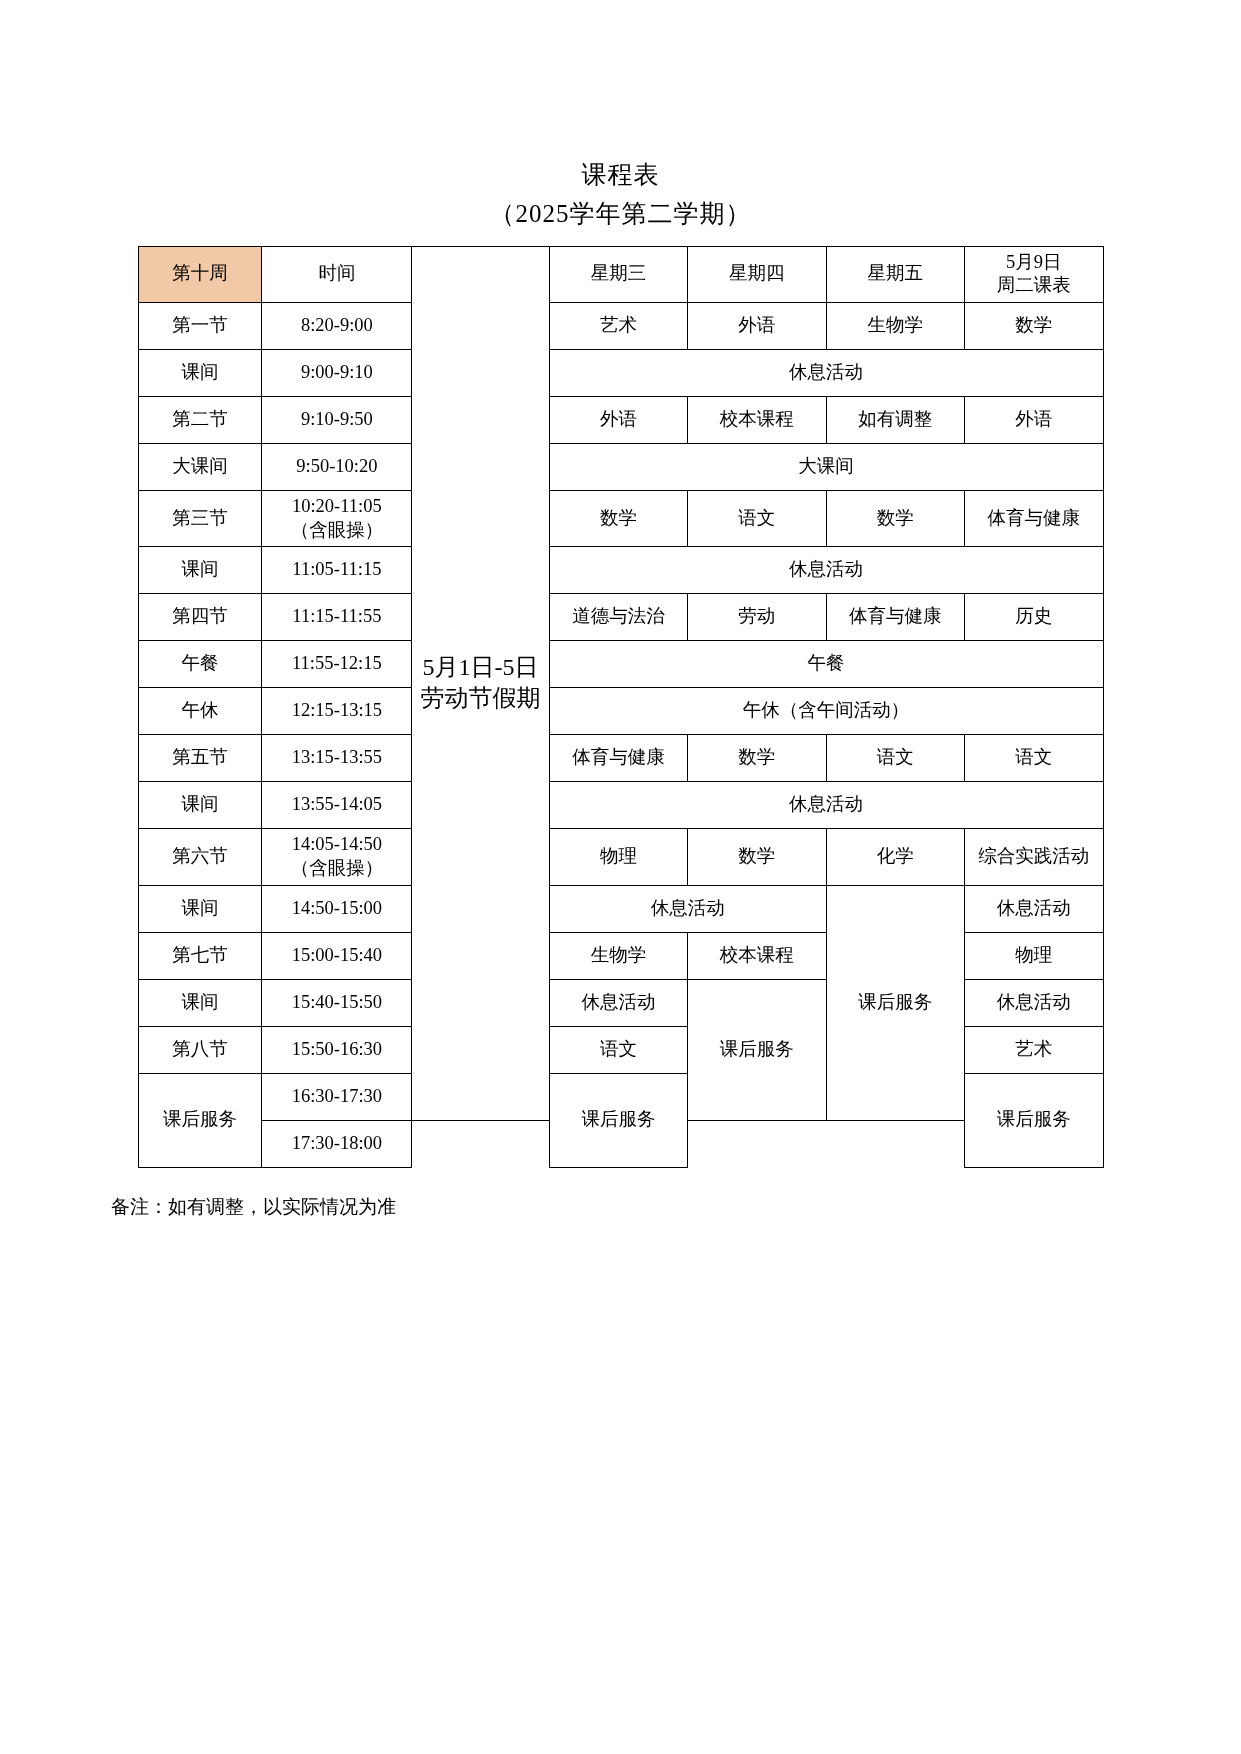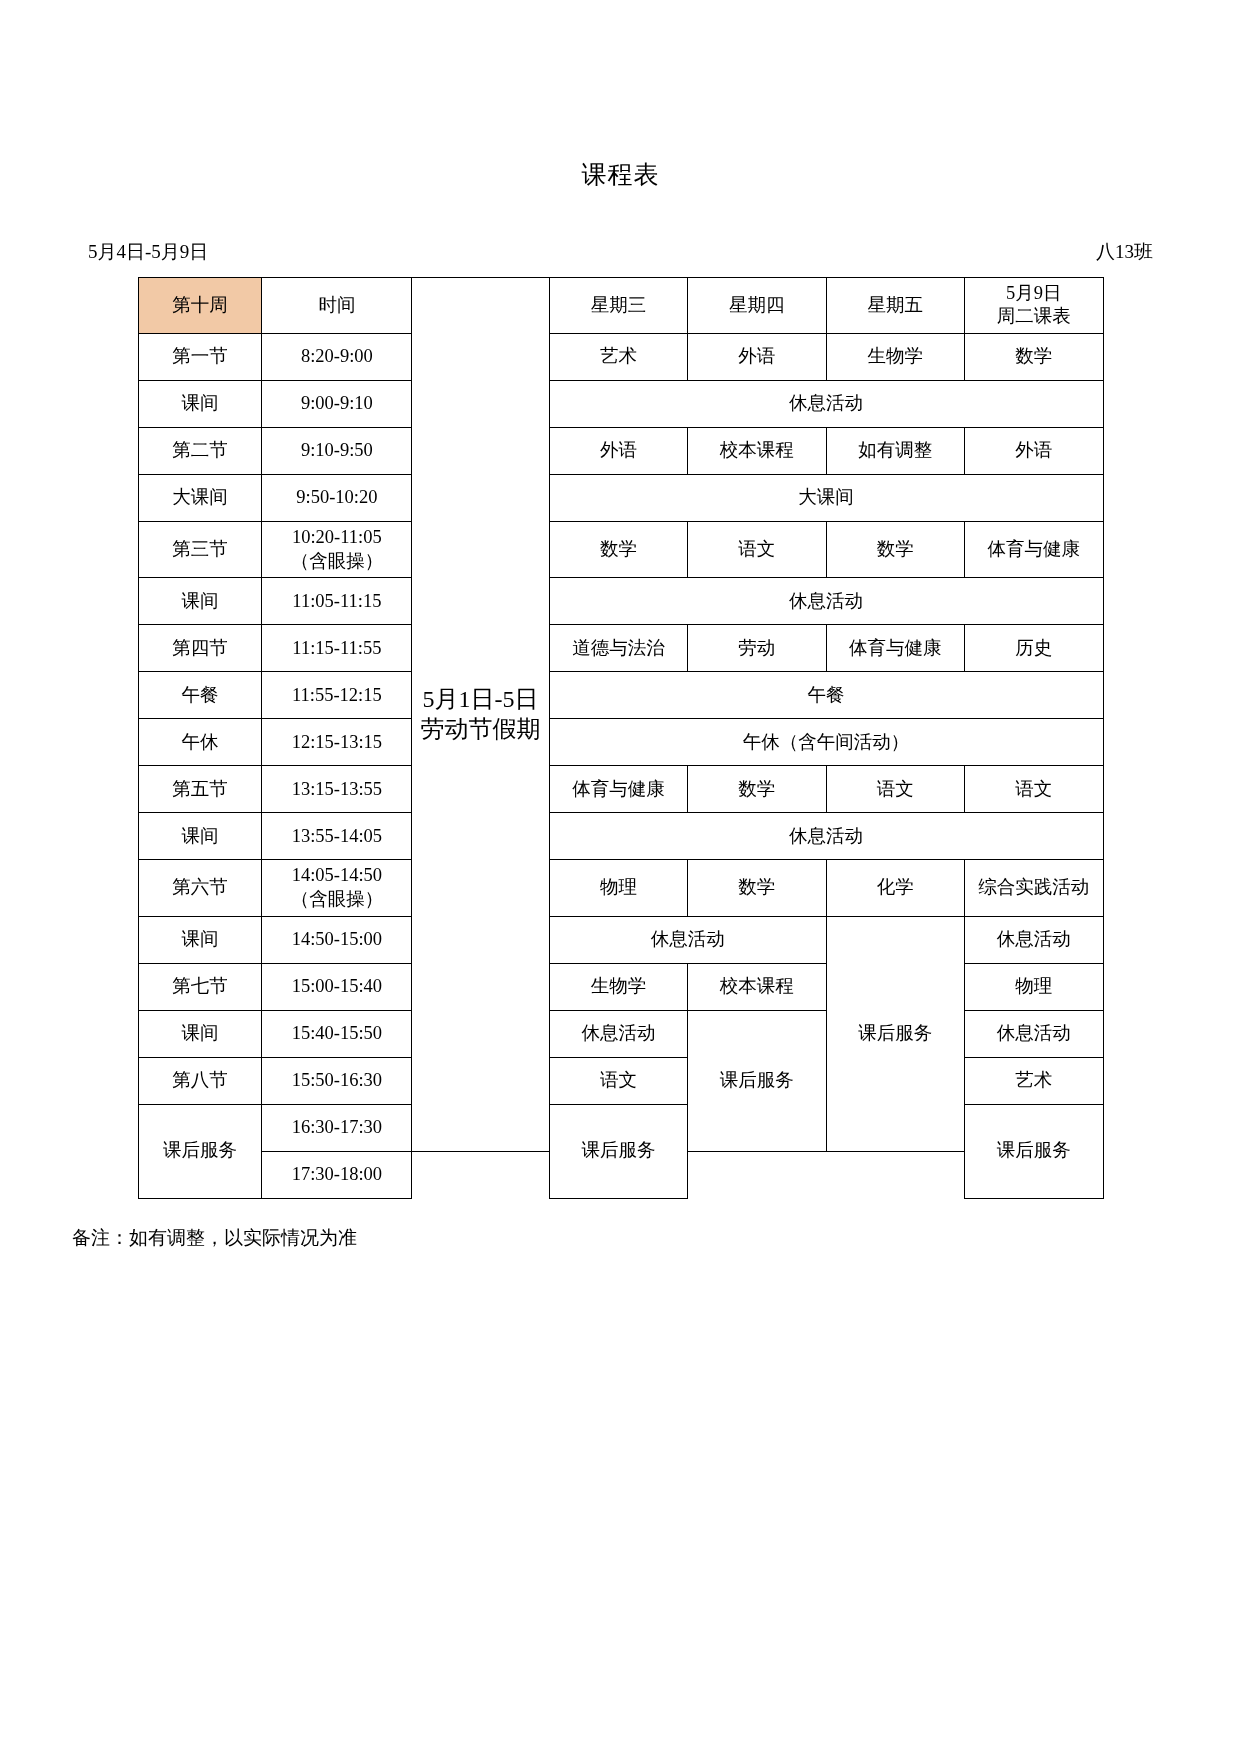--- a/index.html
+++ b/index.html
@@ -71,38 +71,35 @@
     text-align: center;
     font-size: 24px;
     line-height: 1.4;
   }
   td.merged-wide {
     text-align: center;
   }
   .nowrap { white-space: nowrap; }
   .two-line { line-height: 1.25; }
   .footnote {
-    margin: 26px 88px 0 72px;
+    margin: 26px 88px 0 111px;
     font-size: 19px;
   }
   .sub { display: block; }
 </style>
 </head>
 <body>
 
 <div class="page">
 
   <div class="title-block">
     <div class="title-line1">课程表</div>
+    <div class="title-line2">（2025学年第二学期）</div>
   </div>
 
-  <div class="meta-row">
-    <div class="meta-left">5月4日-5月9日</div>
-    <div class="meta-right">八13班</div>
-  </div>
 
   <table class="schedule">
     <colgroup>
       <col class="col-period">
       <col class="col-time">
       <col class="col-holiday">
       <col class="col-day">
       <col class="col-day">
       <col class="col-day">
       <col class="col-day">

